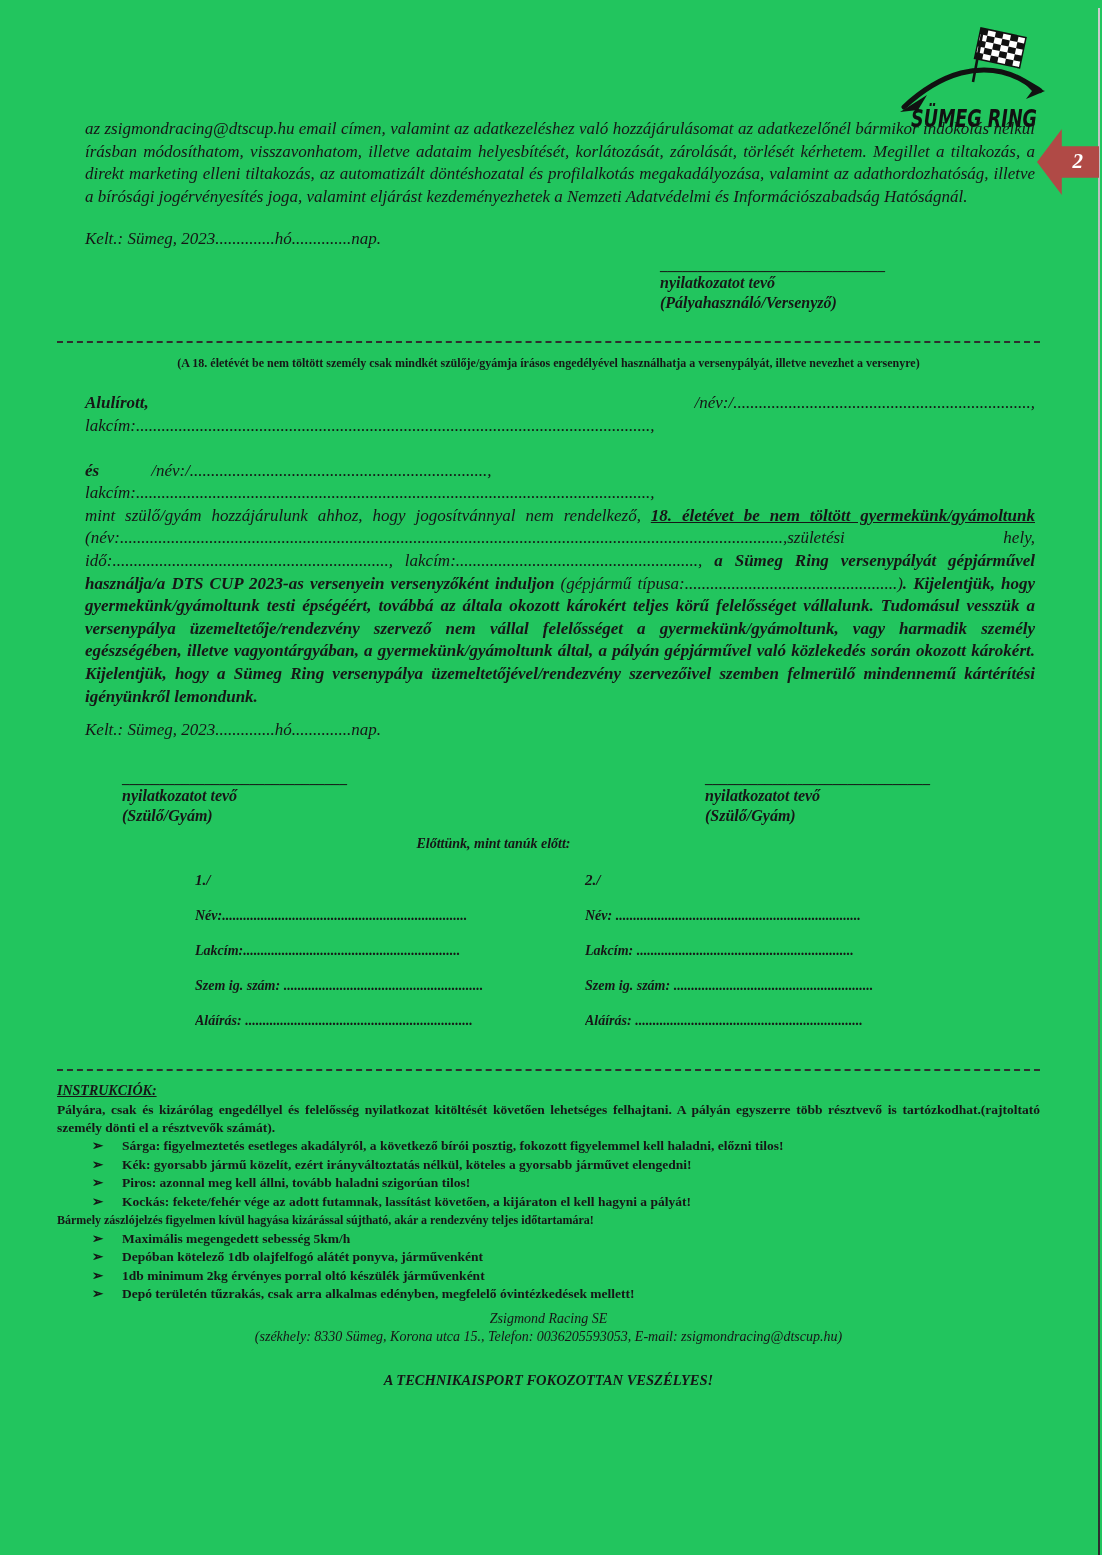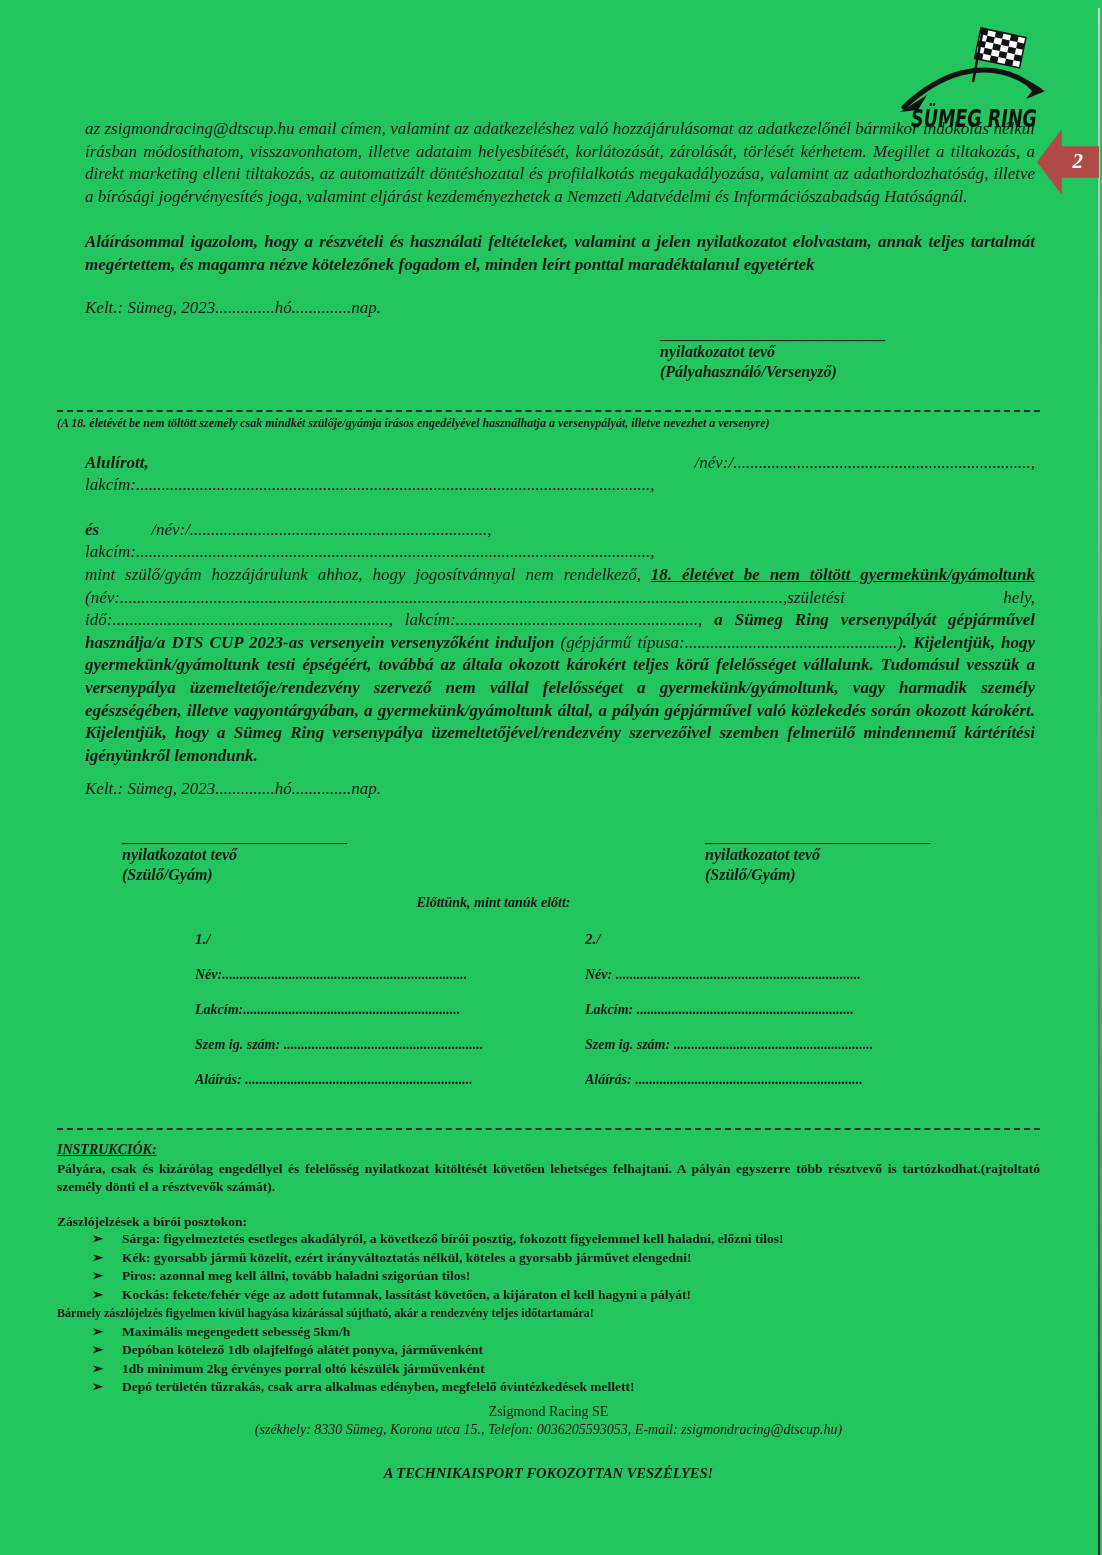--- a/index.html
+++ b/index.html
@@ -47,42 +47,42 @@
   .sig-row .left{margin-left:65px;}
   .sig-row .right{margin-right:75px;}
   
   .dashed-sep{border-top:2px dashed #2e2e2e; height:0; margin-top:28px;}
   
   .section-title{
     margin-top:13px; text-align:center; font-weight:bold; font-style:italic;
     font-size:17px; line-height:21.5px; letter-spacing:-0.2px;
   }
   .section-note{
-    margin-top:4px; font-weight:bold; font-style:italic; font-size:12px;
+    margin-top:13px; text-align:center; font-weight:bold; font-size:12px;
   }
   .fill-line{font-style:italic; font-size:17px; line-height:22.6px; text-align:justify; margin-top:21px;}
   .and-gap{display:inline-block; width:52px;}
   
   .wit-heading{margin-top:10px; text-align:center; margin-right:110px;
     font-weight:bold; font-style:italic; font-size:14px;}
   .wit-row{display:flex; margin-top:20px; margin-left:138px;}
   .wit-col{width:335px;}
   .wit-col.second{margin-left:55px;}
   .wit-num{font-weight:bold; font-style:italic; font-size:15px; margin-bottom:18px;}
   .wit-field{font-weight:bold; font-style:italic; font-size:14px; line-height:18px; margin-bottom:17px; white-space:nowrap; overflow:hidden;}
   
   .instr-title{margin-top:12px; font-weight:bold; font-style:italic; font-size:14px; text-decoration:underline;}
   .instr-body{font-weight:bold; font-size:13.5px; line-height:18px; text-align:justify; margin-top:2px;}
   .list-title{font-weight:bold; font-size:13.5px; margin-top:18px;}
   .bullet-row{display:flex; font-weight:bold; font-size:13.5px; line-height:18.5px;}
   .bullet-marker{width:30px; margin-left:35px; flex:none;}
   .bullet-text{flex:1;}
   .list-footer{font-weight:bold; font-size:12px; line-height:18.5px;}
   
-  .footer-org{margin-top:6px; text-align:center; font-size:14px; line-height:18px;}
+  .footer-org{margin-top:6px; text-align:center; font-style:italic; font-size:14px; line-height:18px;}
   .footer-addr{text-align:center; font-style:italic; font-size:14px; line-height:18px;}
   .footer-warning{margin-top:26px; text-align:center; font-style:italic; font-weight:bold; font-size:14.5px;}
 </style>
 </head>
 <body>
 
 <div class="page">
 
   <div class="edge-line"></div>
 
@@ -117,21 +117,20 @@
   </svg>
 
   <div class="page-marker">
     <span>2</span>
   </div>
 
   <div class="content">
 
     <p class="body-text main-indent">az zsigmondracing@dtscup.hu email címen, valamint az adatkezeléshez való hozzájárulásomat az adatkezelőnél bármikor indokolás nélkül írásban módosíthatom, visszavonhatom, illetve adataim helyesbítését, korlátozását, zárolását, törlését kérhetem. Megillet a tiltakozás, a direkt marketing elleni tiltakozás, az automatizált döntéshozatal és profilalkotás megakadályozása, valamint az adathordozhatóság, illetve a bírósági jogérvényesítés joga, valamint eljárást kezdeményezhetek a Nemzeti Adatvédelmi és Információszabadság Hatóságnál.</p>
 
-    <p class="body-text bold main-indent" style="margin-top:23px;">Aláírásommal igazolom, hogy a részvételi és használati feltételeket, valamint a jelen nyilatkozatot elolvastam, annak teljes tartalmát megértettem, és magamra nézve kötelezőnek fogadom el, minden leírt ponttal maradéktalanul egyetértek</p>
 
     <p class="kelt main-indent">Kelt.: Sümeg, 2023..............hó..............nap.</p>
 
     <div class="sig-block sig-first">
       <div class="sig-line">______________________________</div>
       <div>nyilatkozatot tevő</div>
       <div>(Pályahasználó/Versenyző)</div>
     </div>
 
     <div class="dashed-sep"></div>
@@ -177,21 +176,20 @@
         <div class="wit-field">Szem ig. szám: .........................................................</div>
         <div class="wit-field">Aláírás: .................................................................</div>
       </div>
     </div>
 
     <div class="dashed-sep" style="margin-top:22px;"></div>
 
     <p class="instr-title">INSTRUKCIÓK:</p>
     <p class="instr-body">Pályára, csak és kizárólag engedéllyel és felelősség nyilatkozat kitöltését követően lehetséges felhajtani. A pályán egyszerre több résztvevő is tartózkodhat.(rajtoltató személy dönti el a résztvevők számát).</p>
 
-    <p class="list-title">Zászlójelzések a bírói posztokon:</p>
     <div class="bullet-row">
       <span class="bullet-marker">➢</span>
       <span class="bullet-text">Sárga: figyelmeztetés esetleges akadályról, a következő bírói posztig, fokozott figyelemmel kell haladni, előzni tilos!</span>
     </div>
     <div class="bullet-row">
       <span class="bullet-marker">➢</span>
       <span class="bullet-text">Kék: gyorsabb jármű közelít, ezért irányváltoztatás nélkül, köteles a gyorsabb járművet elengedni!</span>
     </div>
     <div class="bullet-row">
       <span class="bullet-marker">➢</span>

